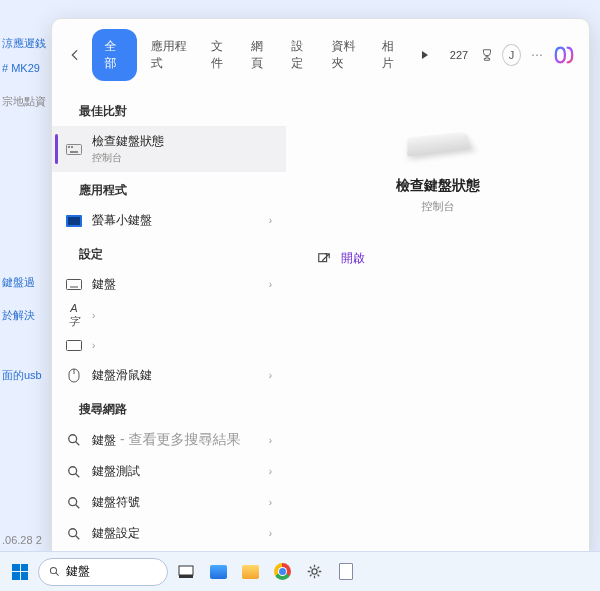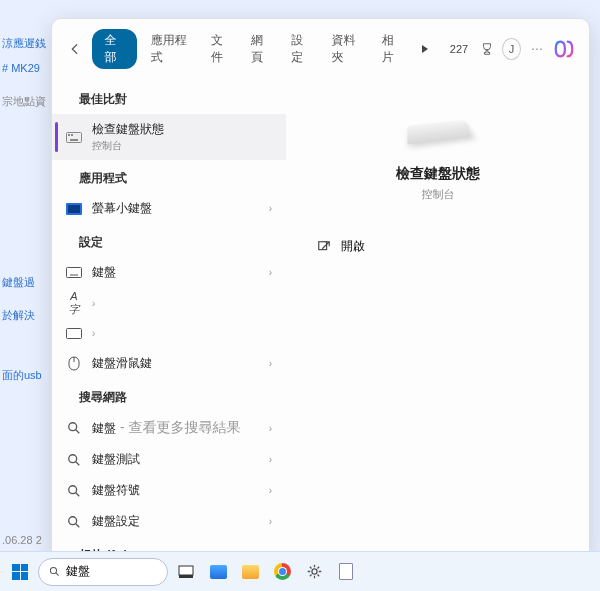--- a/index.html
+++ b/index.html
@@ -5,21 +5,21 @@
 * { margin: 0; padding: 0; box-sizing: border-box; font-family: "Segoe UI", "Microsoft JhengHei", sans-serif; }
 body { width: 600px; height: 591px; background: #e8f0ff; overflow: hidden; position: relative; }
 
 .bg-snippets { position: absolute; left: 0; top: 0; width: 600px; height: 591px; color: #2a6fd0; font-size: 11px; }
 .bg-snippets div { position: absolute; white-space: nowrap; }
 
 .panel { position: absolute; left: 51px; top: 18px; width: 539px; height: 542px; background: #fdfdfd; border: 1px solid #e0e0e0; border-radius: 10px; box-shadow: 0 6px 24px rgba(0,0,0,.15); overflow: hidden; }
 
 .top-bar { display: flex; align-items: center; gap: 8px; padding: 10px 14px 6px; font-size: 12px; color: #555; }
 .back { width: 22px; height: 22px; display: flex; align-items: center; justify-content: center; border-radius: 4px; cursor: pointer; }
-.pill-all { background: #0369a1; color: #fff; padding: 3px 12px; border-radius: 12px; font-size: 12px; }
+.pill-all { background: #3b82f6; color: #fff; padding: 9px 12px; border-radius: 12px; font-size: 12px; }
 .tab { padding: 3px 6px; cursor: pointer; }
 .more-arrow { padding: 2px 4px; }
 .spacer { flex: 1; }
 .count { display: flex; align-items: center; gap: 12px; font-size: 11px; color: #444; }
 .avatar { width: 22px; height: 22px; border: 1px solid #ccc; border-radius: 50%; display: flex; align-items: center; justify-content: center; font-size: 11px; color: #555; }
 .copilot { width: 22px; height: 22px; }
 
 .content { display: flex; height: calc(100% - 42px); }
 .left { width: 235px; border-right: 1px solid rgba(0,0,0,0); overflow-y: auto; padding: 6px 0 10px; }
 .right { flex: 1; padding: 24px 10px; display: flex; flex-direction: column; align-items: center; }
@@ -30,21 +30,21 @@
 .row.selected::before { content: ""; position: absolute; left: 3px; top: 8px; bottom: 8px; width: 3px; background: #7a41d8; border-radius: 2px; }
 .row .ic { width: 16px; height: 16px; flex-shrink: 0; display: flex; align-items: center; justify-content: center; text-align: center; }
 .row .lbl { flex: 1; }
 .row .sub { font-size: 10px; color: #888; display: block; margin-top: 1px; }
 .row .chev { color: #999; font-size: 10px; }
 .hint { color: #999; font-size: 14px; }
 
 .kb-img { width: 60px; height: 28px; background: linear-gradient(#f5f5f5,#d8d8d8); border-radius: 3px; transform: perspective(120px) rotateX(50deg) rotateZ(-10deg); margin: 18px 0 20px; box-shadow: 2px 4px 6px rgba(0,0,0,.15); }
 .right h3 { font-size: 14px; font-weight: 600; color: #222; margin-bottom: 4px; }
 .right .cat { font-size: 11px; color: #888; margin-bottom: 36px; }
-.open-row { display: flex; align-items: center; gap: 10px; font-size: 12px; color: #000000; cursor: pointer; align-self: flex-start; padding-left: 20px; }
+.open-row { display: flex; align-items: center; gap: 10px; font-size: 12px; color: #6d28d9; cursor: pointer; align-self: flex-start; padding-left: 20px; }
 
 .taskbar { position: absolute; left: 0; bottom: 0; width: 600px; height: 40px; background: #eef4fc; border-top: 1px solid #d0ddf0; display: flex; align-items: center; padding: 0 6px; gap: 4px; }
 .start { width: 28px; height: 28px; display: flex; align-items: center; justify-content: center; cursor: pointer; }
 .win-logo { width: 16px; height: 16px; display: grid; grid-template: 1fr 1fr / 1fr 1fr; gap: 1px; }
 .win-logo span { background: #0078d4; }
 .searchbox { display: flex; align-items: center; gap: 6px; background: #fff; border: 1px solid #b6c3de; border-radius: 16px; height: 28px; width: 130px; padding: 0 10px; font-size: 12px; }
 .searchbox input { border: none; outline: none; width: 100%; font-size: 12px; background: transparent; }
 .tb-ic { width: 28px; height: 28px; display: flex; align-items: center; justify-content: center; cursor: pointer; border-radius: 4px; }
 .folder-ic { width: 17px; height: 14px; background: linear-gradient(#ffd86b,#f3a52d); border-radius: 2px; position: relative; }
 .folder-ic.blue { background: linear-gradient(#4aa9ff,#1f6fe0); }

